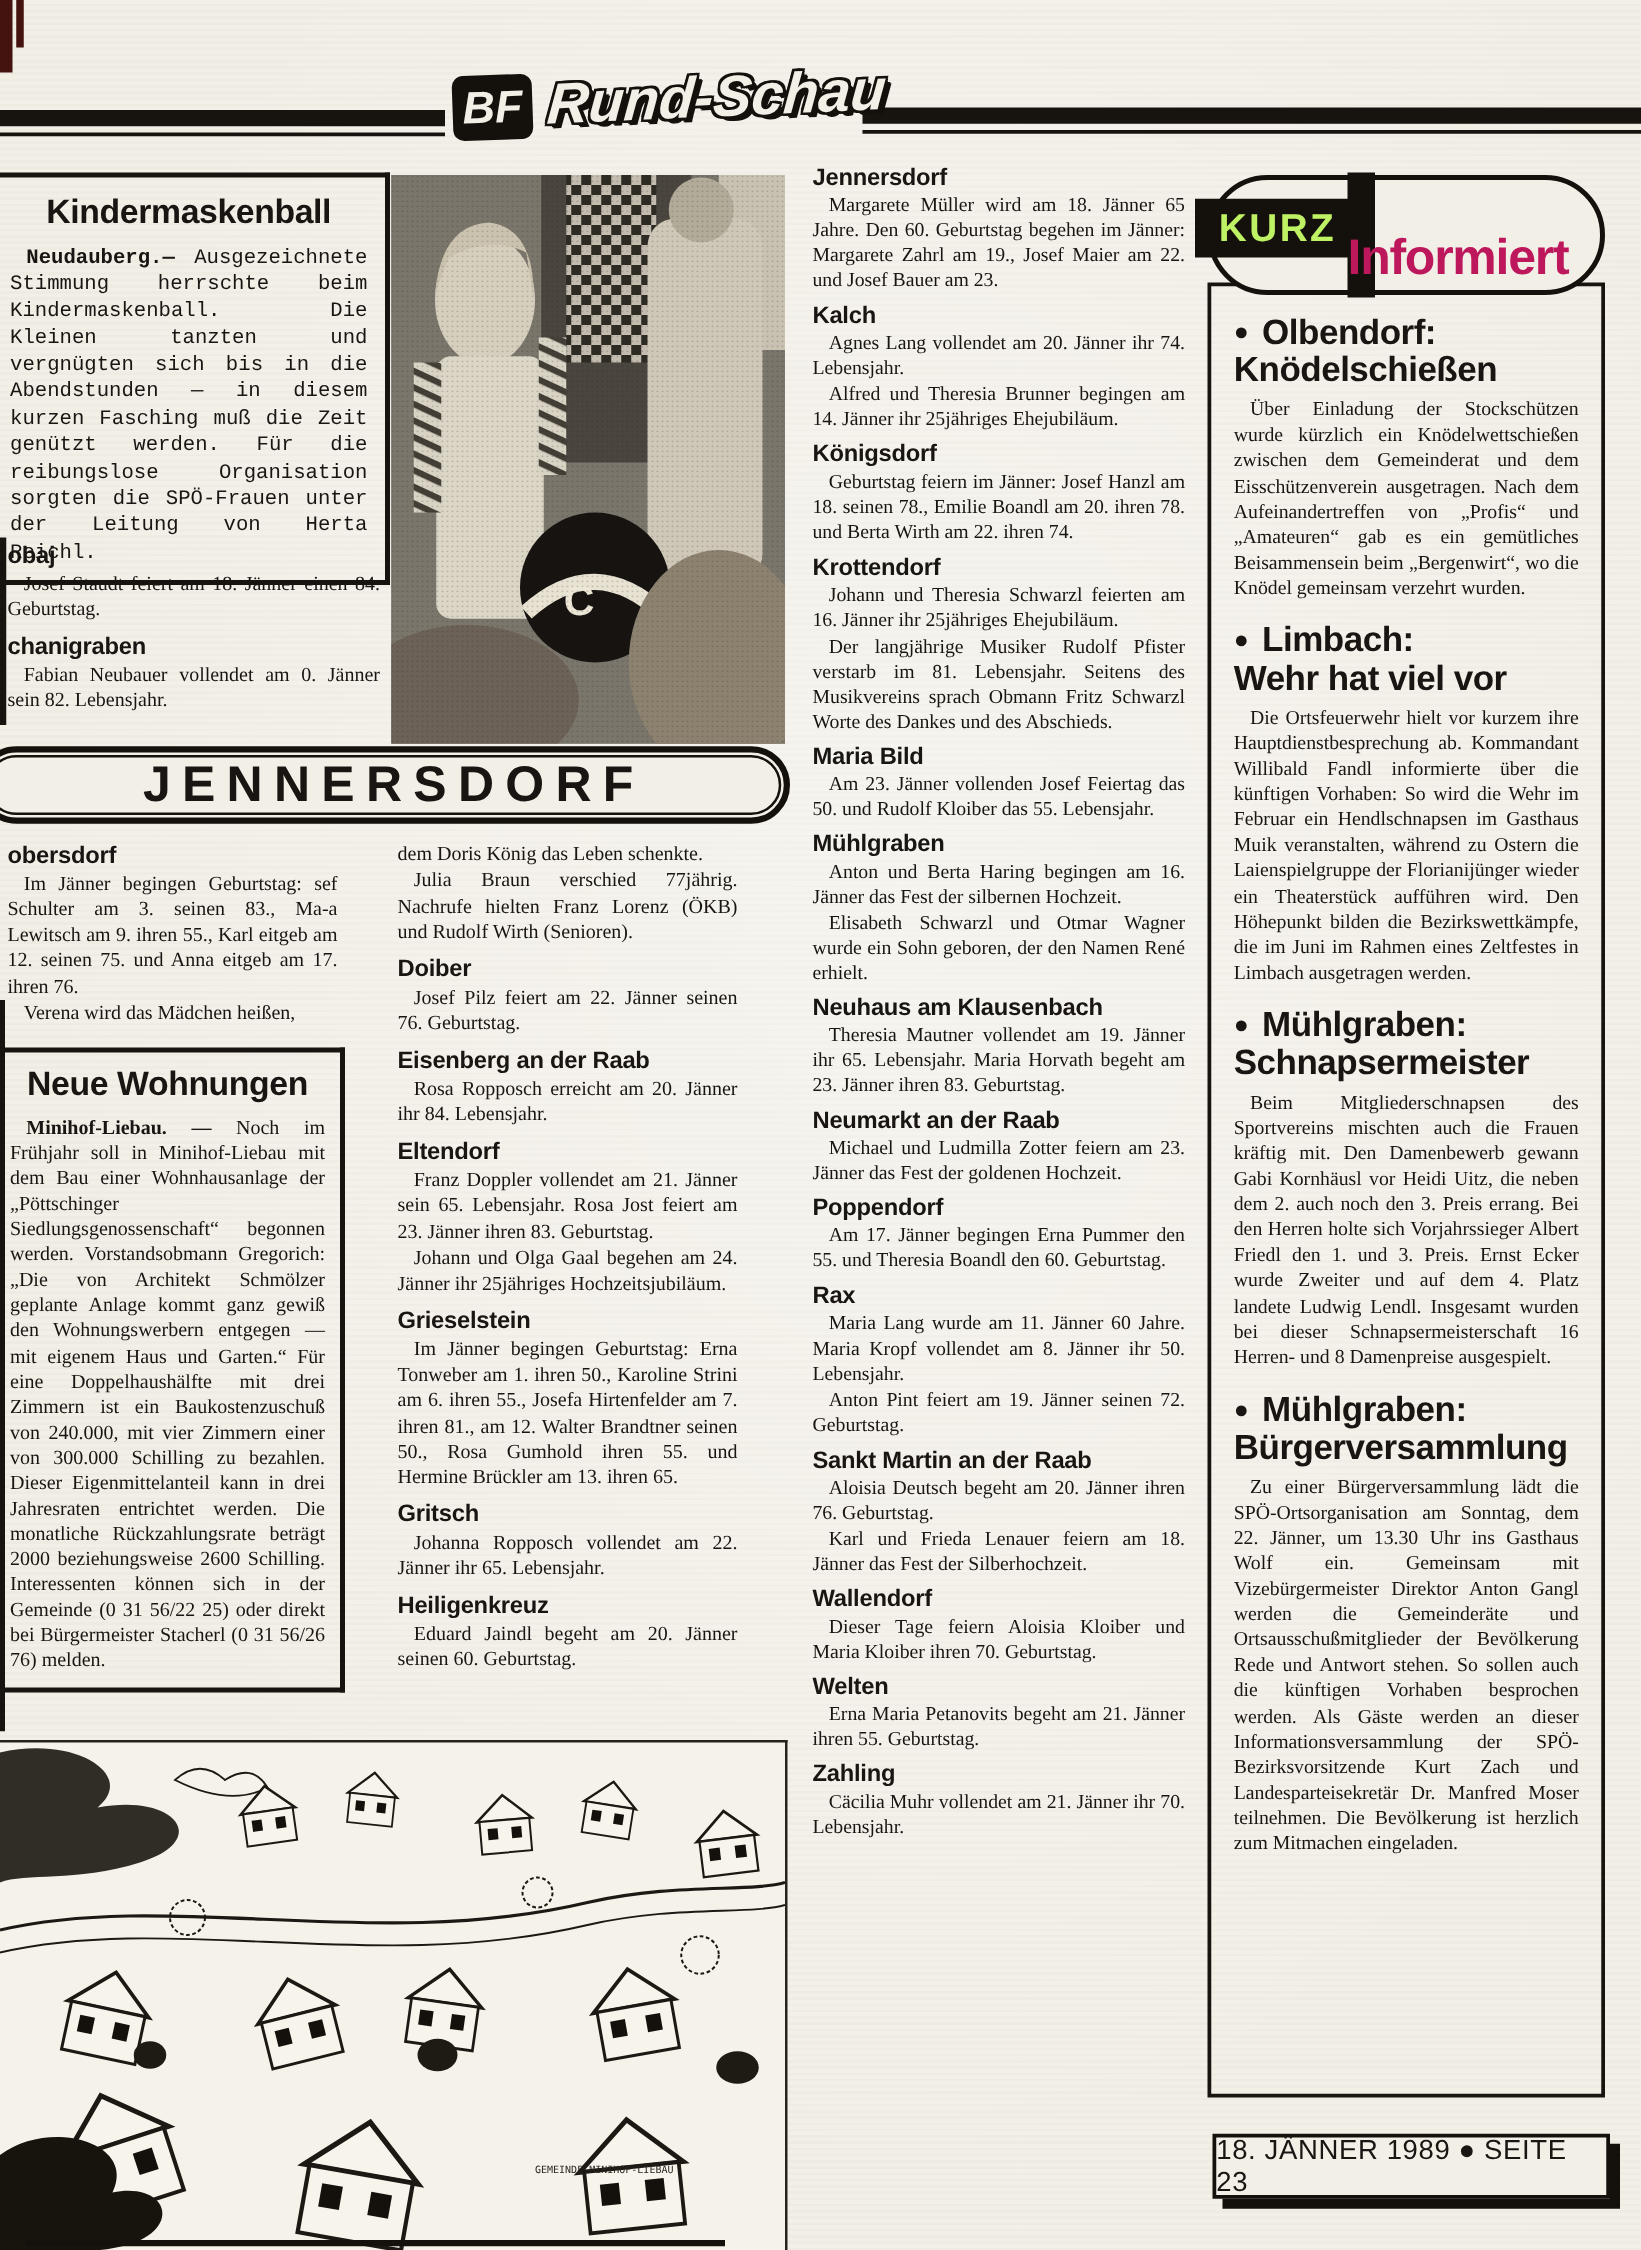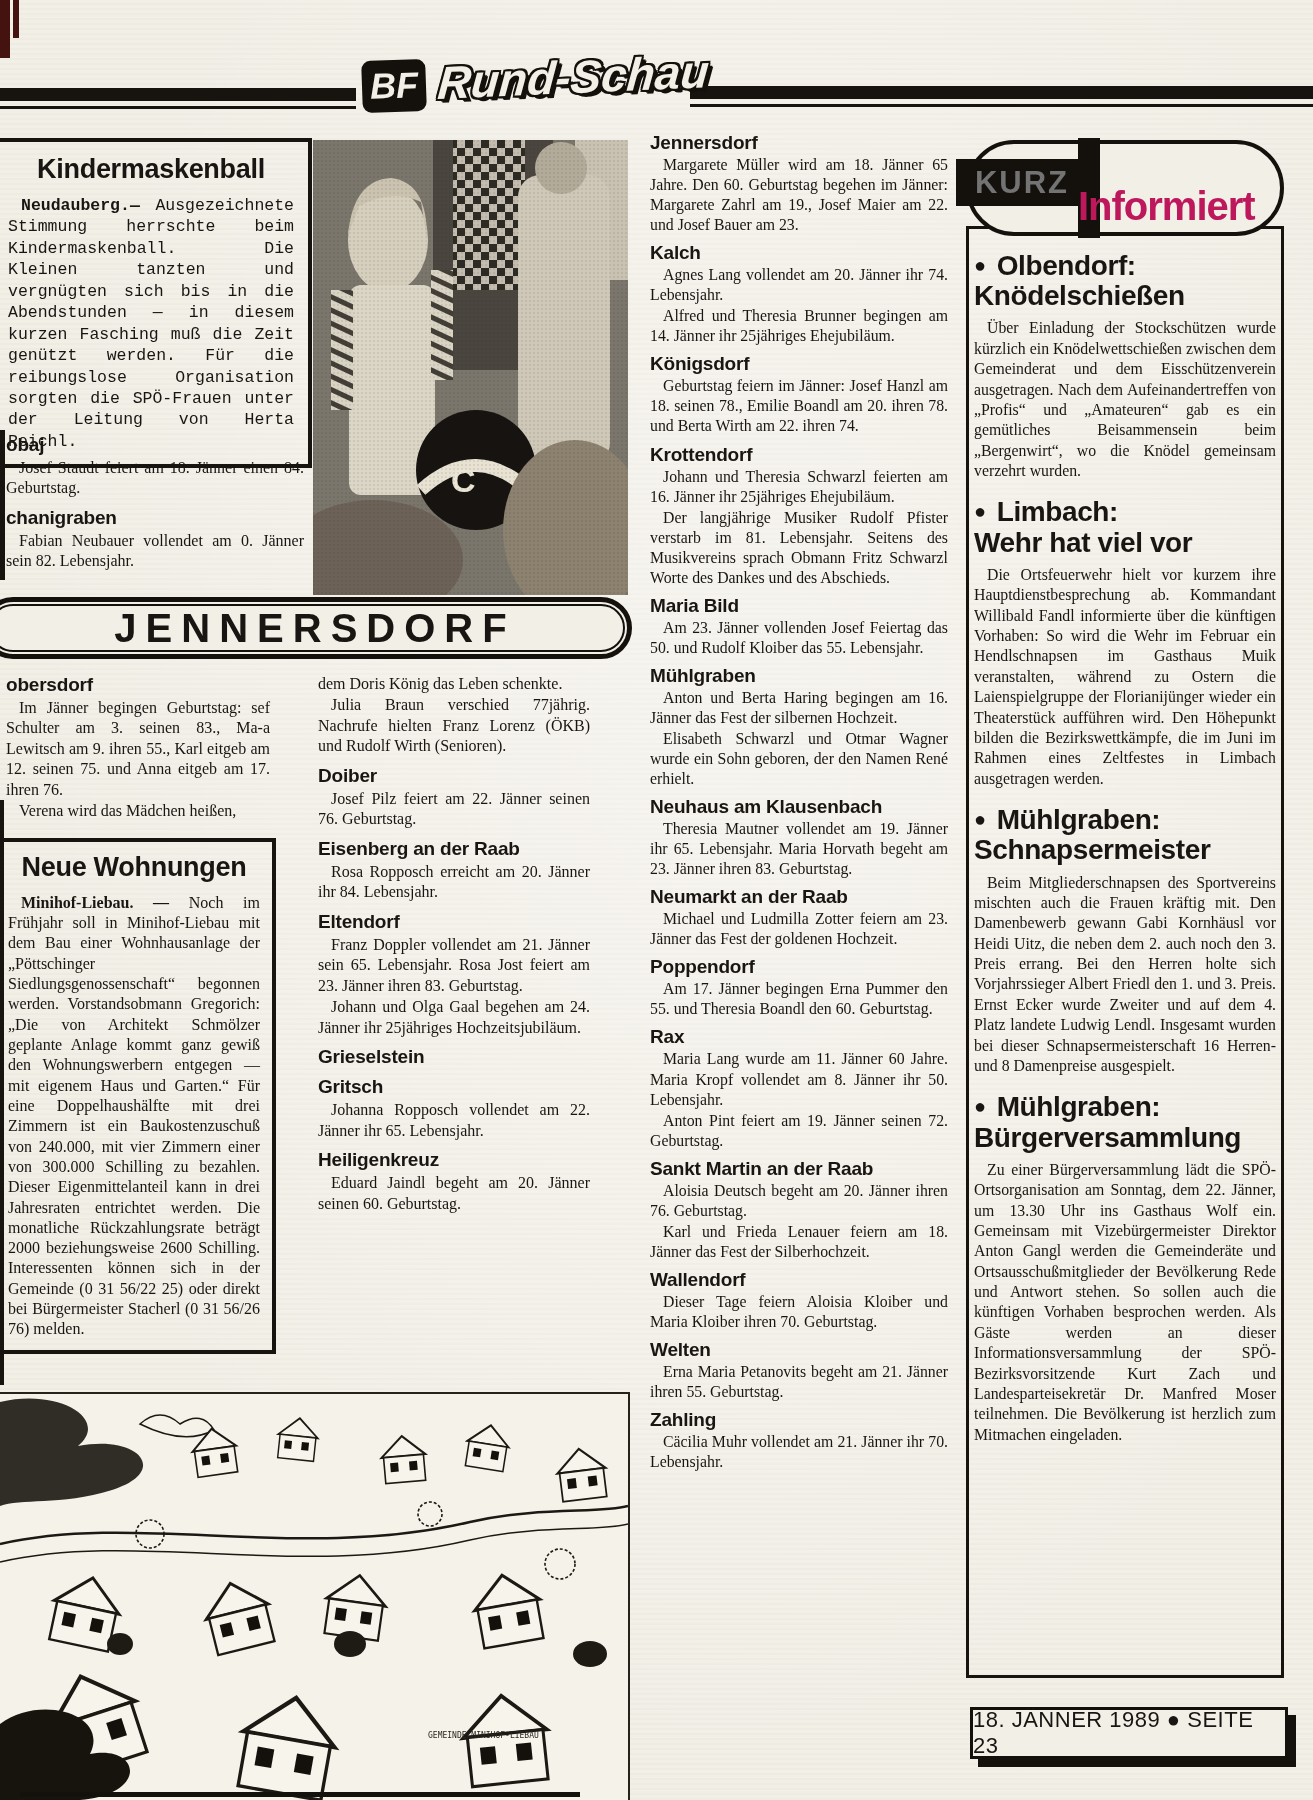--- a/index.html
+++ b/index.html
@@ -53,27 +53,27 @@
   .col-c h3.vname{margin:7px 0 1px;}
   
   .nw-box{margin:16px 0 0 -10px;width:280px;border:4px solid #17130f;border-left:none;
     padding:6px 12px 10px;box-sizing:border-box;}
   .nw-box p{font-size:16px;line-height:1.27;}
   
   .kurz{left:966px;top:140px;width:318px;}
   .kurz-logo{position:relative;height:96px;border:4px solid #14110d;border-radius:48px;
     background:#f2efe7;box-sizing:border-box;z-index:2;}
   .kurz-tab{position:absolute;left:-14px;top:15px;width:132px;height:47px;background:#14110d;
-    color:#737373;display:flex;align-items:center;justify-content:center;
+    color:#bef264;display:flex;align-items:center;justify-content:center;
     font:700 31px "Liberation Sans",sans-serif;letter-spacing:2px;}
   .kurz-bar{position:absolute;left:108px;top:-6px;width:22px;height:100px;background:#14110d;}
   .kurz-word{position:absolute;left:108px;top:42px;font:700 40px/1 "Liberation Sans",sans-serif;
     letter-spacing:-1px;color:#be185d;}
   .kurz-box{margin-top:-10px;border:3px solid #17130f;height:1452px;box-sizing:border-box;
-    padding:20px 5px 0;overflow:hidden;position:relative;z-index:1;}
+    padding:20px 18px 0;overflow:hidden;position:relative;z-index:1;}
   .kurz-box p{font-size:15.8px;line-height:1.29;}
   .kz-town,.kz-title{font:700 28px/1.08 "Liberation Sans",sans-serif;letter-spacing:-.4px;}
   .kz-head{margin:16px 0 7px;}
   .kz-head:first-child{margin-top:2px;}
   .kz-dot{font-size:20px;margin-right:11px;position:relative;top:-3px;}
   
   .illu{left:0;top:1392px;width:630px;height:408px;border:2px solid #26231d;border-left:none;
     border-bottom:none;box-sizing:border-box;background:#f5f2e9;overflow:hidden;}
   
   .footer{left:970px;top:1707px;width:312px;height:46px;border:3px solid #14110d;
@@ -182,20 +182,21 @@
     <h3 class="vname">Eisenberg an der Raab</h3>
     <p>Rosa Ropposch erreicht am 20. Jänner ihr 84. Lebensjahr.</p>
   </div>
   <div class="entry">
     <h3 class="vname">Eltendorf</h3>
     <p>Franz Doppler vollendet am 21. Jänner sein 65. Lebensjahr. Rosa Jost feiert am 23. Jänner ihren 83. Geburtstag.</p>
     <p>Johann und Olga Gaal begehen am 24. Jänner ihr 25jähriges Hochzeitsjubiläum.</p>
   </div>
   <div class="entry">
     <h3 class="vname">Grieselstein</h3>
+    <p>Im Jänner begingen Geburtstag: Erna Tonweber am 1. ihren 50., Karoline Strini am 6. ihren 55., Josefa Hirtenfelder am 7. ihren 81., am 12. Walter Brandtner seinen 50., Rosa Gumhold ihren 55. und Hermine Brückler am 13. ihren 65.</p>
   </div>
   <div class="entry">
     <h3 class="vname">Gritsch</h3>
     <p>Johanna Ropposch vollendet am 22. Jänner ihr 65. Lebensjahr.</p>
   </div>
   <div class="entry">
     <h3 class="vname">Heiligenkreuz</h3>
     <p>Eduard Jaindl begeht am 20. Jänner seinen 60. Geburtstag.</p>
   </div>
 </div>

